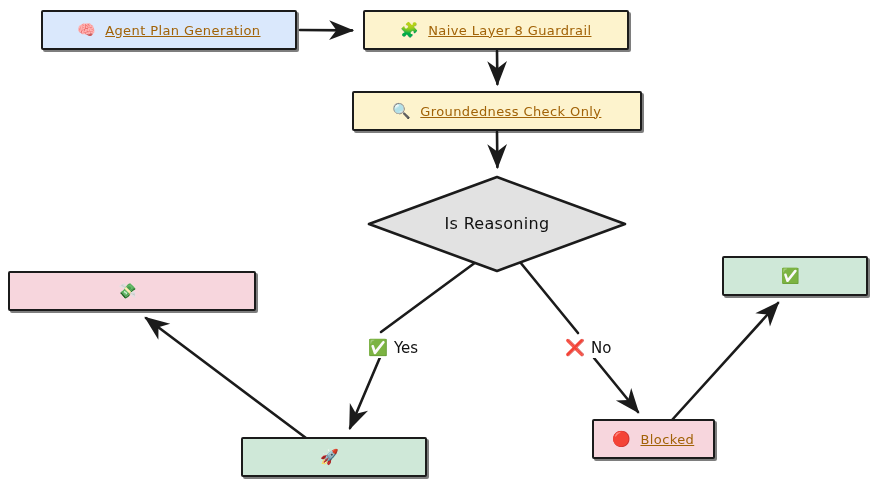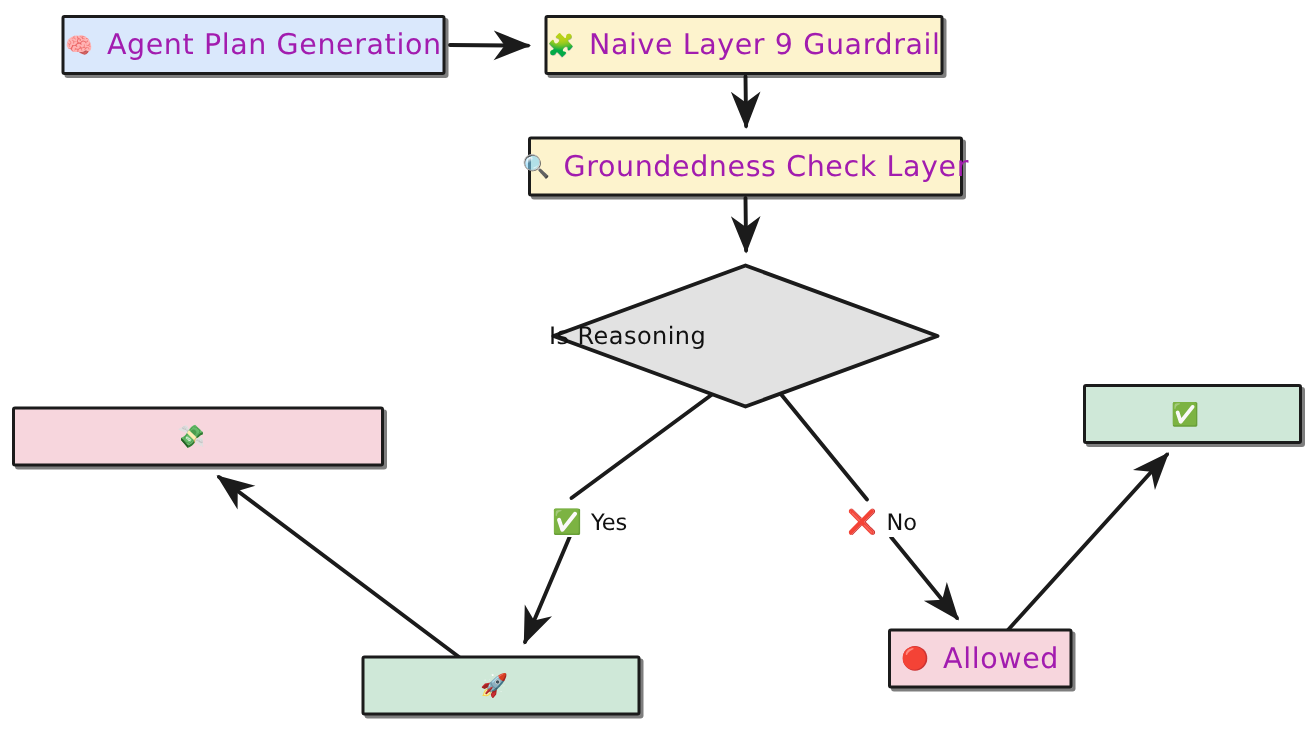--- a/index.html
+++ b/index.html
@@ -35,29 +35,30 @@
   }
   .node .emoji {
     font-family: "DejaVu Sans", sans-serif;
     font-size: 15px;
     line-height: 1;
     margin-right: 9px;
     display: inline-block;
   }
   .node .label {
     font-family: "DejaVu Sans", sans-serif;
-    font-size: 19px;
-    color: #a21caf;
+    font-size: 13px;
+    color: #a16207;
     letter-spacing: 0.4px;
+    text-decoration: underline;
   }
   .diamond-wrap {
     position: absolute;
     display: flex;
     align-items: center;
-    justify-content: flex-start;
+    justify-content: center;
   }
   .diamond-wrap svg {
     position: absolute;
     left: 0; top: 0;
   }
   .diamond-text {
     position: relative;
     text-align: center;
     font-family: "DejaVu Sans", sans-serif;
     font-size: 16px;
@@ -110,26 +111,26 @@
     <path d="M672,420 L778,303" fill="none" stroke="#1b1b1b" stroke-width="2.6" marker-end="url(#arrow)" stroke-linecap="round"></path>
   </svg>
 
   <div class="node" style="left:41px; top:10px; width:256px; height:40px; background:#dae8fc;">
     <span class="emoji">🧠</span>
     <span class="label">Agent Plan Generation</span>
   </div>
 
   <div class="node" style="left:363px; top:10px; width:266px; height:40px; background:#fdf3cd;">
     <span class="emoji">🧩</span>
-    <span class="label">Naive Layer 9 Guardrail</span>
+    <span class="label">Naive Layer 8 Guardrail</span>
   </div>
 
   <div class="node" style="left:352px; top:91px; width:290px; height:40px; background:#fdf3cd;">
     <span class="emoji">🔍</span>
-    <span class="label">Groundedness Check Layer</span>
+    <span class="label">Groundedness Check Only</span>
   </div>
 
   <div class="diamond-wrap" style="left:366px; top:174px; width:262px; height:100px;">
     <svg width="262" height="100" viewBox="0 0 262 100">
       <polygon points="131,3 259,50 131,97 3,50" fill="#e2e2e2" stroke="#1b1b1b" stroke-width="2.6" stroke-linejoin="round"></polygon>
     </svg>
     <div class="diamond-text">
       <div>Is Reasoning</div>
     </div>
   </div>
@@ -141,21 +142,21 @@
   <div class="node" style="left:722px; top:256px; width:146px; height:40px; background:#cfe8d8;">
     <span class="emoji">✅</span>
   </div>
 
   <div class="node" style="left:241px; top:437px; width:186px; height:40px; background:#cfe8d8;">
     <span class="emoji">🚀</span>
   </div>
 
   <div class="node" style="left:592px; top:419px; width:123px; height:40px; background:#f7d6dd;">
     <span class="emoji">🔴</span>
-    <span class="label">Allowed</span>
+    <span class="label">Blocked</span>
   </div>
 
   <div class="edge-label" style="left:366px; top:338px;">
     <span class="mark">✅</span>
     <span>Yes</span>
   </div>
 
   <div class="edge-label" style="left:563px; top:338px;">
     <span class="mark">❌</span>
     <span>No</span>

